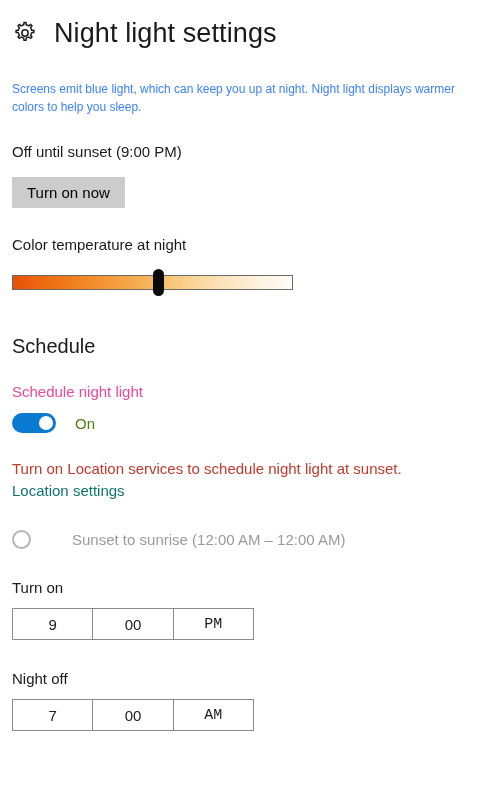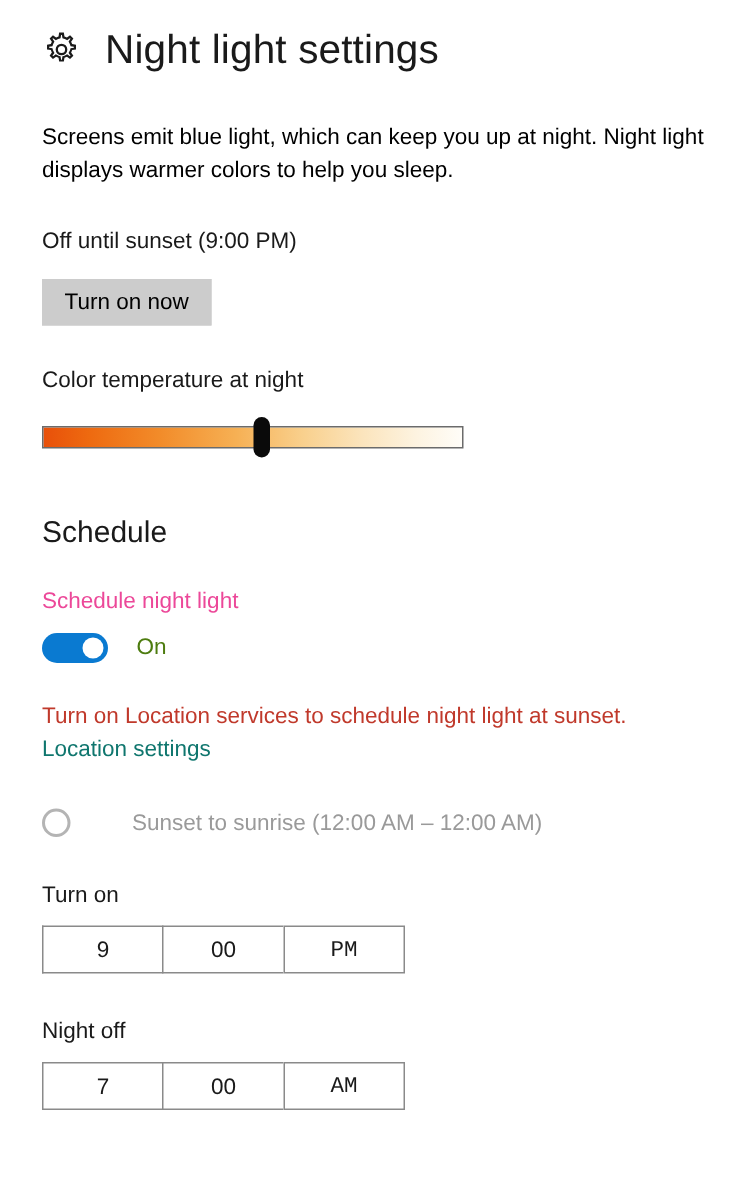--- a/index.html
+++ b/index.html
@@ -15,21 +15,21 @@
     -webkit-font-smoothing: antialiased;
     overflow: hidden;
     position: relative;
   }
 
   .page {
     position: relative;
     width: 500px;
     height: 600px;
     box-sizing: border-box;
-    padding: 0 28px;
+    padding: 0 12px;
   }
 
   
   .header-row {
     display: flex;
     align-items: center;
     padding-top: 10px;
     height: 46px;
   }
   .gear-icon {
@@ -44,23 +44,23 @@
     font-weight: 300;
     letter-spacing: 0.1px;
     color: #1a1a1a;
     line-height: 1;
     white-space: nowrap;
   }
 
   
   .description {
     margin-top: 25px;
-    font-size: 15px;
+    font-size: 12px;
     line-height: 1.46;
-    color: #000000;
+    color: #3b82f6;
     max-width: 452px;
   }
 
   
   .status-text {
     margin-top: 27px;
     font-size: 15px;
     color: #1a1a1a;
   }
   .turn-on-button {

